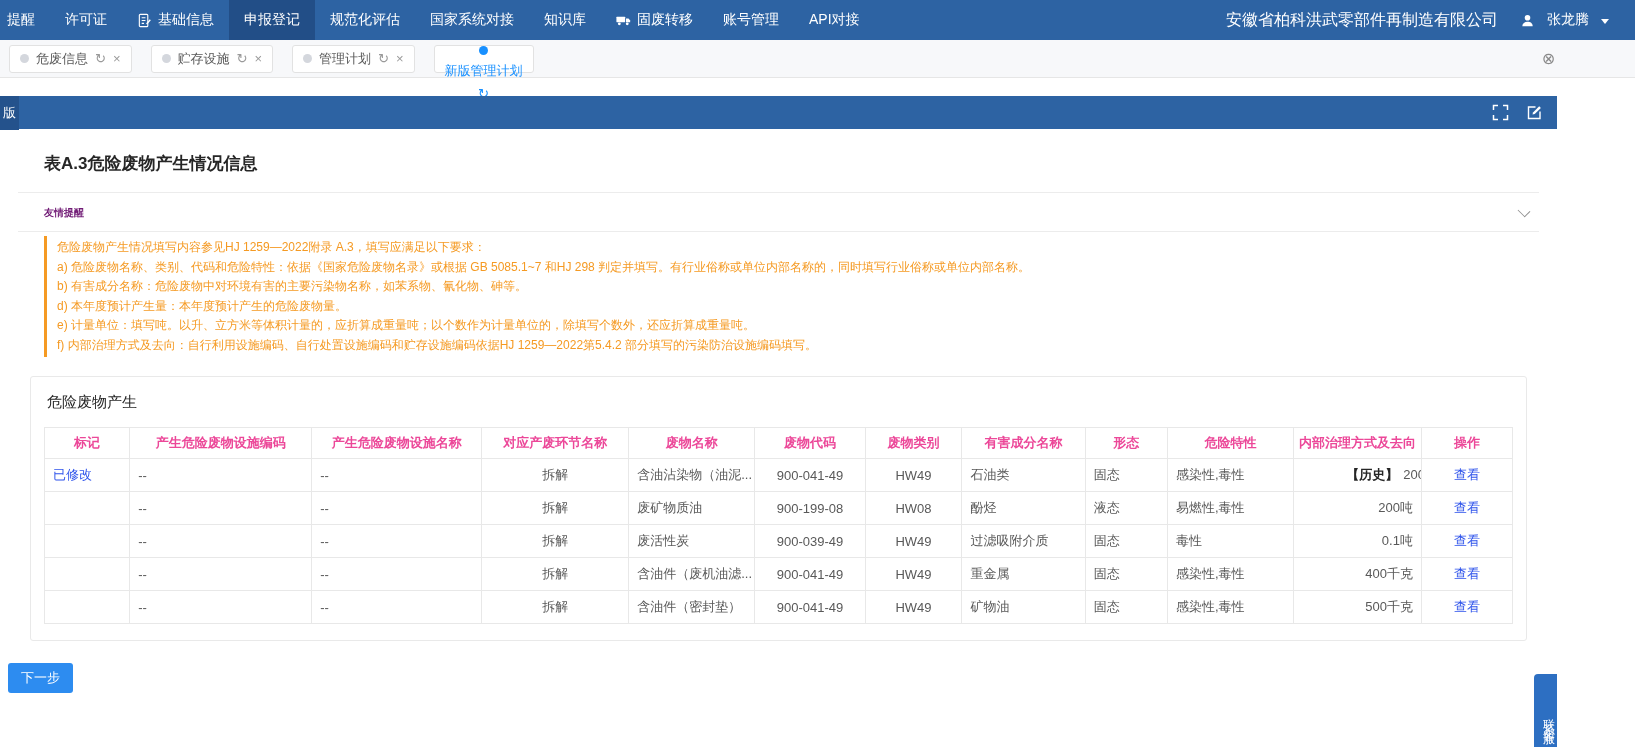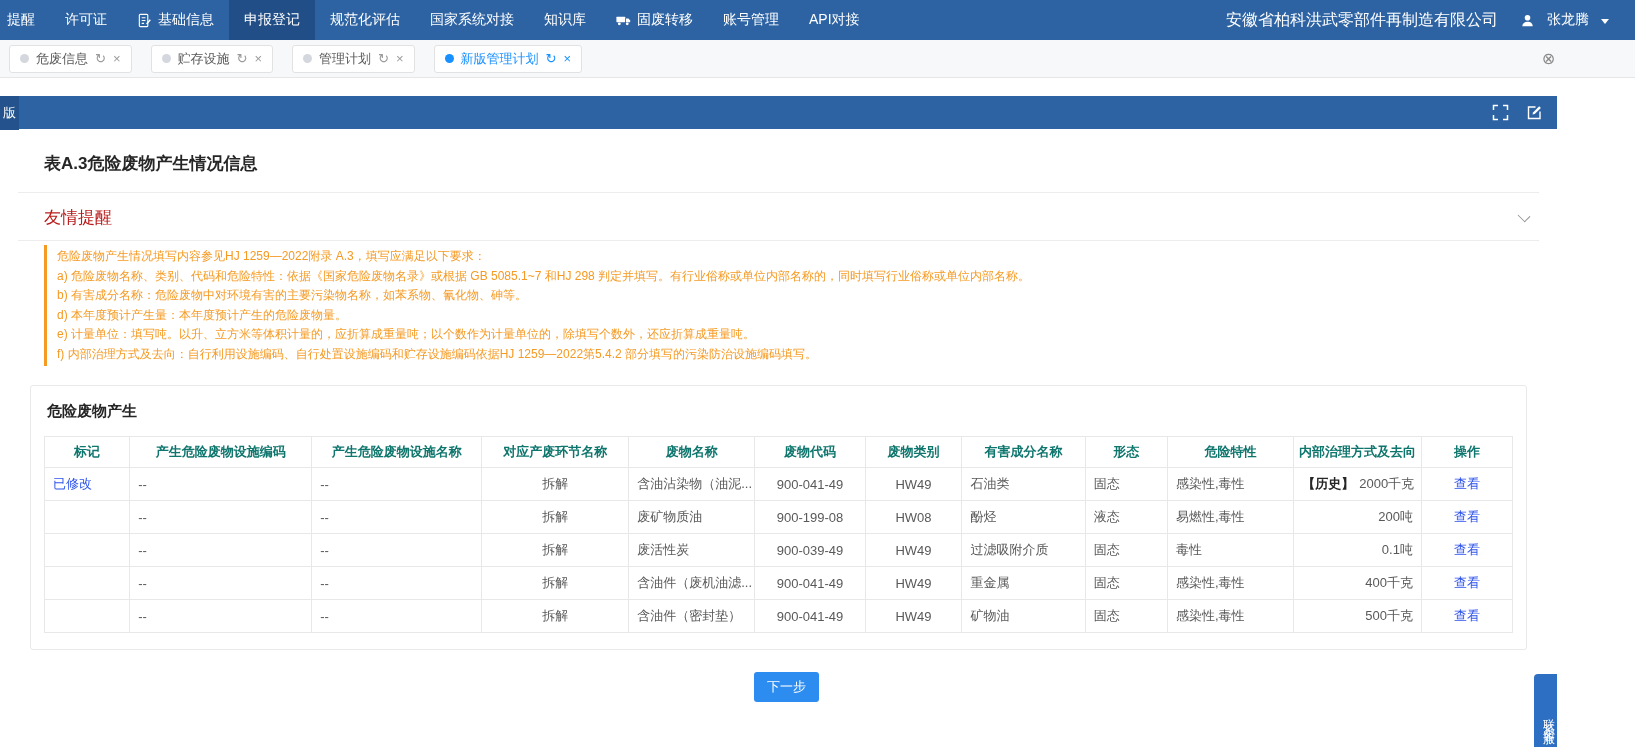--- a/index.html
+++ b/index.html
@@ -20,57 +20,57 @@
   .user { display:flex; align-items:center; gap:12px; font-size:14px; cursor:pointer; }
   .u-icon { width:15px; height:15px; display:inline-flex; }
   .u-icon svg { width:100%; height:100%; }
   .caret-down { width:0; height:0; border-left:4px solid transparent; border-right:4px solid transparent; border-top:5px solid #fff; margin-top:2px; }
 
   
   .tabbar { height:38px; background:#f7f8fa; border-bottom:1px solid #e6e6e6; display:flex; align-items:center; gap:7px; padding:0 9px; position:relative; }
   .tab { height:28px; background:#fff; border:1px solid #e2e2e2; border-radius:3px; display:flex; align-items:center; gap:7px; padding:0 10px; font-size:13px; color:#5a5a5a; cursor:pointer; white-space:nowrap; }
   .tab .dot { width:9px; height:9px; border-radius:50%; background:#d4d7dd; flex:none; }
   .t-refresh, .t-close { font-size:13px; color:#9a9a9a; line-height:1; cursor:pointer; }
-  .tab.active { color:#1890ff; }
+  .tab.active { color:#1890ff;flex-direction:column; }
   .tab.active .dot { background:#1890ff; }
   .tab.active .t-refresh, .tab.active .t-close { color:#1890ff; }
   .close-all { position:absolute; left:1537px; top:7px; width:23px; height:23px; display:flex; align-items:center; justify-content:center; color:#8a8a8a; font-size:16px; cursor:pointer; }
 
   .page-body { width:1557px; position:relative; }
 
   
   .blue-bar { height:33px; background:#2d63a3; margin-top:18px; display:flex; align-items:center; color:#fff; }
   .edge-tab { font-size:13px; padding:8px 3px; background:#24528c; cursor:pointer; }
   .bar-icons { margin-left:auto; display:flex; align-items:center; gap:17px; padding-right:14px; }
   .bar-icon { width:17px; height:17px; display:inline-flex; cursor:pointer; }
   .bar-icon svg { width:100%; height:100%; }
 
   
   .page-title { font-size:17px; font-weight:bold; color:#262626; padding:23px 0 17px 44px; }
   .divider { border-top:1px solid #ececec; margin:0 18px; }
   .reminder-row { display:flex; align-items:center; justify-content:space-between; padding:13px 28px 11px 44px; }
-  .reminder-title { font-size:17px; font-weight:normal; color:#b91c1c; }
+  .reminder-title { font-size:10px; font-weight:bold; color:#701a75; }
   .chev { width:10px; height:10px; border-right:1.5px solid #8c8c8c; border-bottom:1.5px solid #8c8c8c; transform:rotate(45deg) scaleY(0.8); margin-top:-4px; cursor:pointer; }
 
   .notice { margin:4px 20px 0 44px; border-left:3px solid #f59a23; padding:2px 0 2px 10px; }
   .notice p { font-size:12px; color:#f59a23; line-height:19.5px; white-space:nowrap; }
 
   .waste-box { margin:19px 30px 0 30px; border:1px solid #e9e9e9; border-radius:3px; padding:13px 13px 16px 13px; }
-  .waste-title { font-size:15px; font-weight:bold; color:#262626; padding:3px 0 15px 3px; }
+  .waste-title { font-size:15px; font-weight:normal; color:#262626; padding:3px 0 15px 3px; }
   table { width:100%; border-collapse:collapse; table-layout:fixed; }
   th, td { border:1px solid #e8e8e8; font-size:13px; overflow:hidden; white-space:nowrap; }
-  th { height:31px; font-weight:bold; color:#0f766e; text-align:center; background:#fff; padding:0 4px; }
+  th { height:31px; font-weight:bold; color:#ec4899; text-align:center; background:#fff; padding:0 4px; }
   td { height:33px; color:#595959; padding:0 8px; }
   td.align-left { text-align:left; }
   td.align-center { text-align:center; }
   td.align-right { text-align:right; }
   .link { color:#2f54eb; cursor:pointer; }
-  .hist { font-weight:bold; color:#262626; margin-right:5px; }
-
-  .footer-actions { display:flex; justify-content:center; padding:22px 0 0 16px; }
+  .hist { font-weight:bold; color:#262626; margin-right:5px;margin-left:44px; }
+
+  .footer-actions { display:flex; padding:22px 0 0 8px; }
   .next-btn { background:#2d8cf0; color:#fff; border:none; border-radius:3px; font-size:13px; padding:6px 13px; cursor:pointer; font-family:inherit; }
 
   .contact-tab { position:absolute; left:1534px; top:674px; width:23px; height:82px; background:#2d6fc2; color:#fff; border-radius:4px 0 0 4px; writing-mode:vertical-rl; text-align:center; font-size:12px; letter-spacing:5px; padding-top:8px; cursor:pointer; overflow:hidden; }
 </style>
 </head>
 <body>
 
 <div class="frame">
 
   <header class="topnav">

